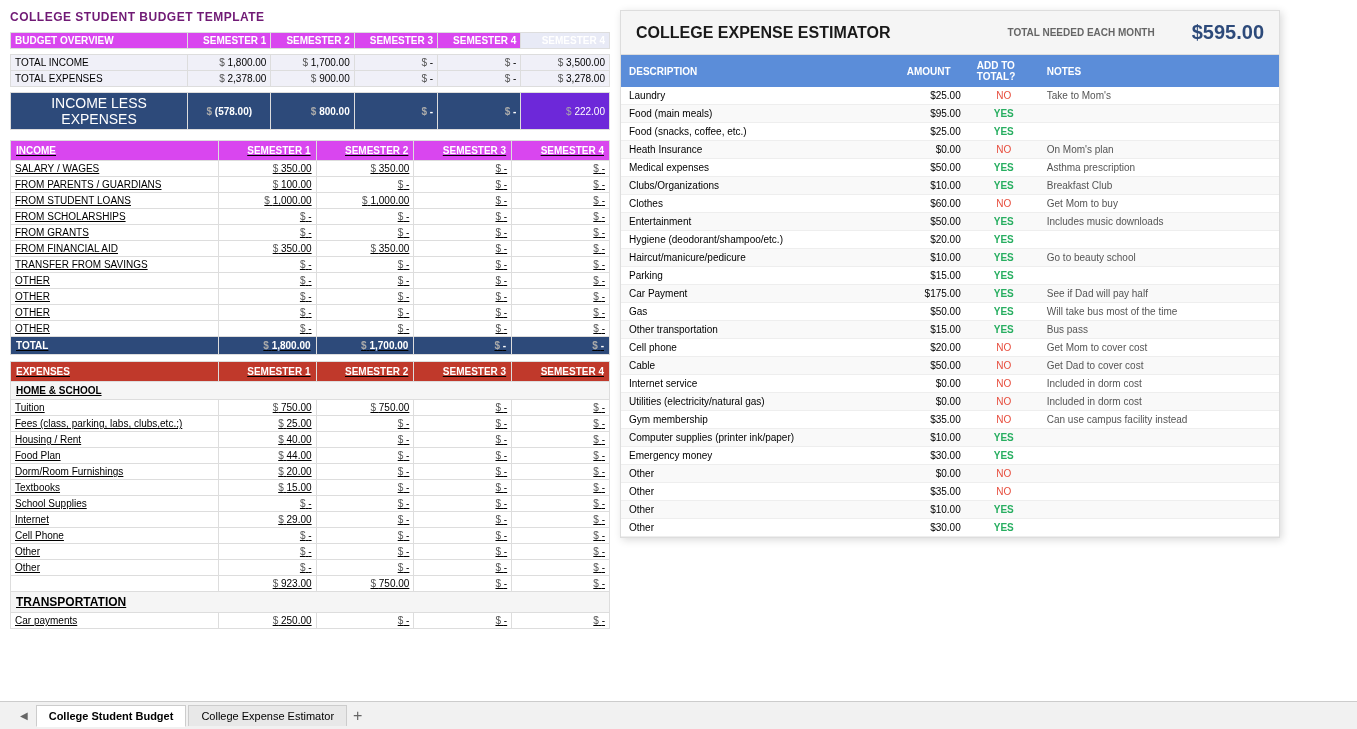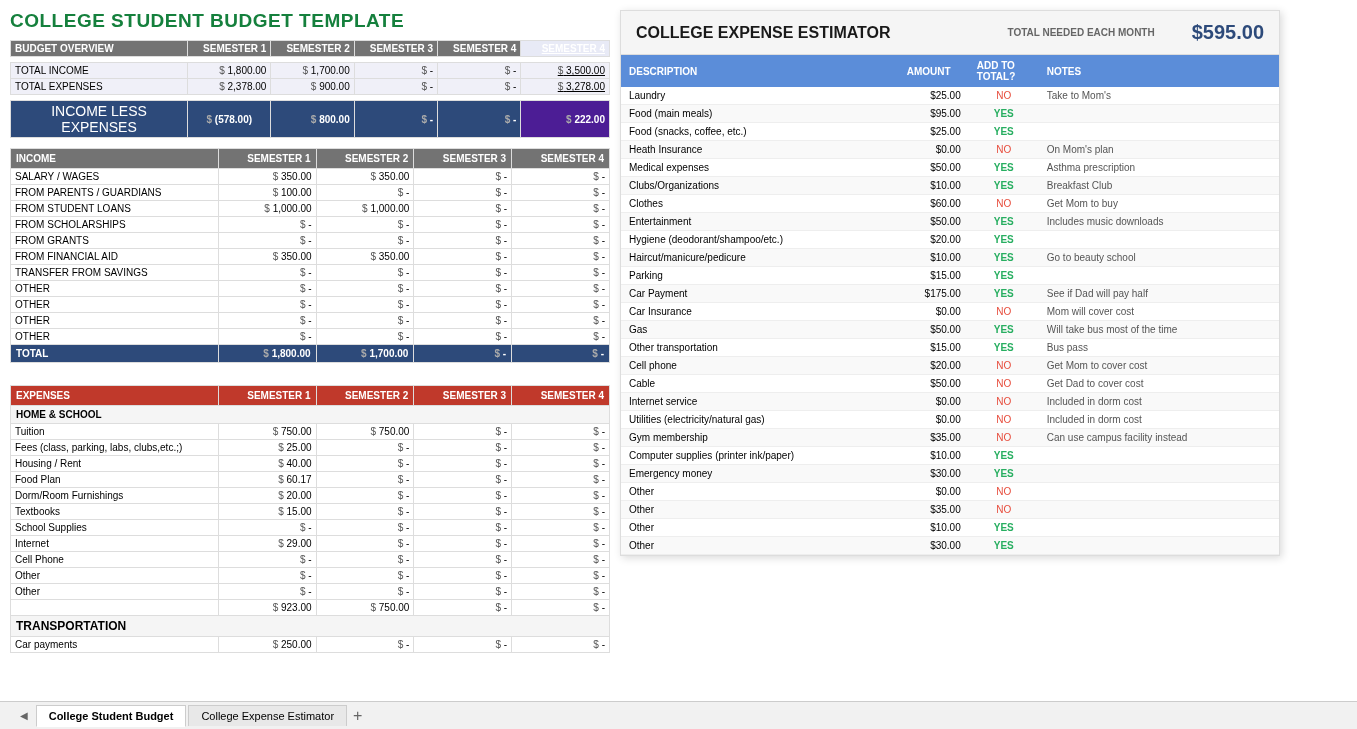--- a/index.html
+++ b/index.html
@@ -13,27 +13,27 @@
     .tab { padding: 4px 12px; font-size: 11px; border: 1px solid #ccc; border-bottom: none; cursor: pointer; margin-right: 2px; background: #e8e8e8; }
     .tab.active { background: #fff; border-bottom: 1px solid #fff; font-weight: bold; }
     .tab-add { font-size: 16px; color: #666; cursor: pointer; margin-left: 4px; }
     
     
     .main-content { display: flex; flex: 1; padding: 10px; gap: 10px; overflow: hidden; }
     
     
     .left-panel { width: 600px; flex-shrink: 0; overflow-y: auto; }
     
-    .page-title { font-size: 19px; font-weight: bold; color: #15803d; margin-bottom: 8px; letter-spacing: 0.5px; }
-    
-    
-    .budget-table { width: 100%; border-collapse: collapse; margin-bottom: 16px; }
+    .page-title { font-size: 12px; font-weight: bold; color: #701a75; margin-bottom: 8px; letter-spacing: 0.5px; }
+    
+    
+    .budget-table { width: 100%; border-collapse: collapse; margin-bottom: 0; text-decoration: underline; }
     .budget-table td, .budget-table th { padding: 2px 4px; font-size: 10px; border: 1px solid #ddd; }
     
-    .section-header { background: #737373; color: white; font-weight: bold; font-size: 10px; }
+    .section-header { background: #d946ef; color: white; font-weight: bold; font-size: 10px; }
     .section-header td { padding: 4px 5px; }
     
     .total-row { background: #2d4a7a; color: white; font-weight: bold; }
     .total-row td { padding: 3px 5px; }
     
     .income-less-row { background: #2d4a7a; color: white; font-weight: bold; }
     .income-less-row td { padding: 4px 5px; }
     
     .expenses-header { background: #c0392b; color: white; font-weight: bold; }
     .expenses-header td { padding: 4px 5px; }
@@ -70,21 +70,21 @@
     .yes-badge { color: #27ae60; font-weight: bold; margin-top: 30px; }
     .no-badge { color: #e74c3c; }
 
     .overview-table { width: 100%; border-collapse: collapse; margin-bottom: 4px; }
     .overview-table td { padding: 2px 4px; font-size: 10px; border: 1px solid #ddd; }
     
     .spacer-row td { height: 6px; background: #fff; border: none; }
     
     .col-label { width: 170px; }
     .col-sem { width: 80px; text-align: right; }
-    .col-total { width: 85px; background: #e8eaf6; text-align: right; text-decoration: underline; }
+    .col-total { width: 85px; background: #e8eaf6; text-align: right; }
   </style>
 </head>
 <body>
 
 <div class="app-container">
   <div class="main-content">
 
     <div class="left-panel">
       <div class="page-title">COLLEGE STUDENT BUDGET TEMPLATE</div>
 
@@ -119,21 +119,21 @@
         </tr>
         <tr class="spacer-row">
               <td colspan="6"></td>
             </tr>
         <tr class="income-less-row">
           <td style="font-size:14px;font-weight:normal;color:white;background:#2d4a7a;text-align:center;">INCOME LESS EXPENSES</td>
           <td class="num-cell" style="color:white;background:#2d4a7a;text-align:center;"><span class="dollar" style="color:#aaa;">$</span>&nbsp;<span>(578.00)</span></td>
           <td class="num-cell" style="color:white;background:#2d4a7a;"><span class="dollar" style="color:#aaa;">$</span>&nbsp;<span>800.00</span></td>
           <td class="num-cell" style="color:white;background:#2d4a7a;"><span class="dollar" style="color:#aaa;">$</span>&nbsp;<span>-</span></td>
           <td class="num-cell" style="color:white;background:#2d4a7a;"><span class="dollar" style="color:#aaa;">$</span>&nbsp;<span>-</span></td>
-          <td class="num-cell" style="color:white;background:#4c1d95;font-weight:bold;"><span class="dollar" style="color:#aaa;">$</span>&nbsp;<span>222.00</span></td>
+          <td class="num-cell" style="color:white;background:#6d28d9;font-weight:normal;"><span class="dollar" style="color:#aaa;">$</span>&nbsp;<span>222.00</span></td>
         </tr>
       </tbody>
         </table>
 
       <div style="height:6px;"></div>
 
       <table class="budget-table">
         <tbody>
             <tr class="section-header">
           <td class="col-label">INCOME</td>
@@ -260,21 +260,21 @@
         </tr>
         <tr class="data-row">
           <td>Housing / Rent</td>
           <td class="num-cell"><span class="dollar">$</span>&nbsp;<span>40.00</span></td>
           <td class="num-cell"><span class="dollar">$</span>&nbsp;<span>-</span></td>
           <td class="num-cell"><span class="dollar">$</span>&nbsp;<span>-</span></td>
           <td class="num-cell"><span class="dollar">$</span>&nbsp;<span>-</span></td>
         </tr>
         <tr class="data-row">
           <td>Food Plan</td>
-          <td class="num-cell"><span class="dollar">$</span>&nbsp;<span>60.17</span></td>
+          <td class="num-cell"><span class="dollar">$</span>&nbsp;<span>44.00</span></td>
           <td class="num-cell"><span class="dollar">$</span>&nbsp;<span>-</span></td>
           <td class="num-cell"><span class="dollar">$</span>&nbsp;<span>-</span></td>
           <td class="num-cell"><span class="dollar">$</span>&nbsp;<span>-</span></td>
         </tr>
         <tr class="data-row">
           <td>Dorm/Room Furnishings</td>
           <td class="num-cell"><span class="dollar">$</span>&nbsp;<span>20.00</span></td>
           <td class="num-cell"><span class="dollar">$</span>&nbsp;<span>-</span></td>
           <td class="num-cell"><span class="dollar">$</span>&nbsp;<span>-</span></td>
           <td class="num-cell"><span class="dollar">$</span>&nbsp;<span>-</span></td>
@@ -453,28 +453,20 @@
   </tr>
               <tr>
     <td>Car Payment</td>
     <td class="amt-col">$175.00</td>
     <td class="add-col">
       <span class="yes-badge">YES</span>
     </td>
     <td class="notes-col">See if Dad will pay half</td>
   </tr>
               <tr>
-    <td>Car Insurance</td>
-    <td class="amt-col">$0.00</td>
-    <td class="add-col">
-      <span class="no-badge">NO</span>
-    </td>
-    <td class="notes-col">Mom will cover cost</td>
-  </tr>
-              <tr>
     <td>Gas</td>
     <td class="amt-col">$50.00</td>
     <td class="add-col">
       <span class="yes-badge">YES</span>
     </td>
     <td class="notes-col">Will take bus most of the time</td>
   </tr>
               <tr>
     <td>Other transportation</td>
     <td class="amt-col">$15.00</td>

